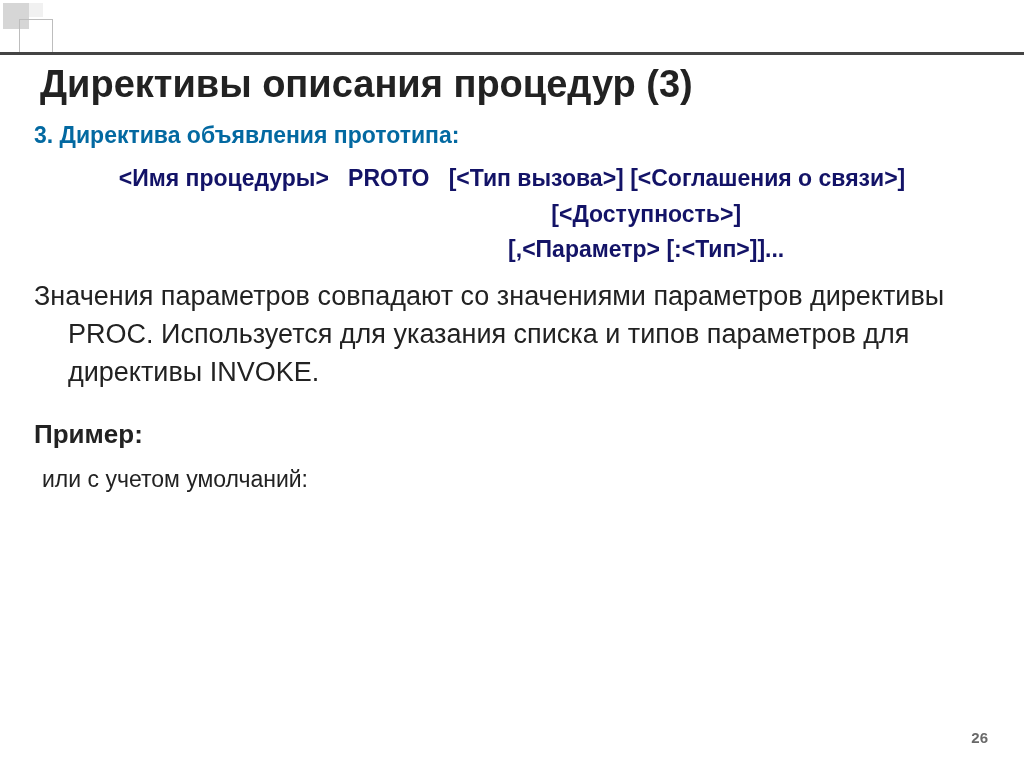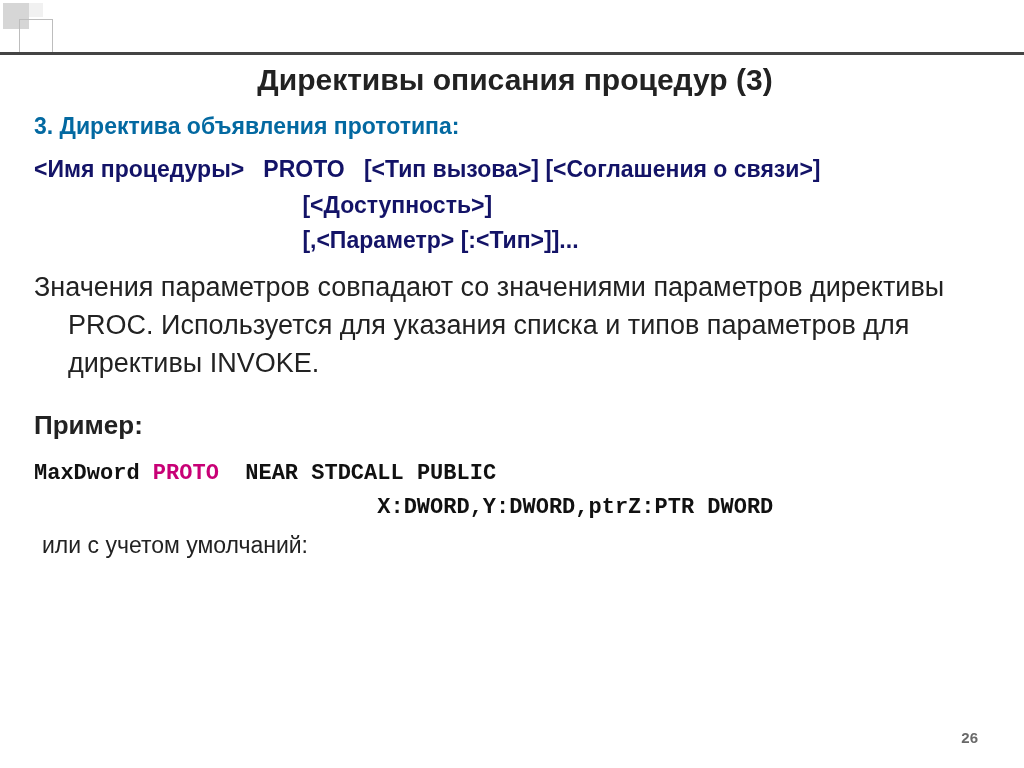--- a/index.html
+++ b/index.html
@@ -44,38 +44,38 @@
     height: 3px;
     background: #444;
   }
   .slide {
     position: absolute;
     left: 0; right: 0; top: 55px; bottom: 0;
     box-sizing: border-box;
     padding: 8px 34px 20px 34px;
   }
   .title {
-    font-size: 30px;
+    font-size: 38px;
     font-weight: bold;
     color: #222;
     margin: 0 0 16px 6px;
-    text-align: center;
   }
   .subhead {
     font-size: 23px;
     font-weight: bold;
     color: #0369a1;
     margin: 2px 0 8px 0;
   }
   .syntax {
     font: bold 23px Arial, sans-serif;
     color: #131367;
     white-space: pre;
     margin: 12px 0 10px 0;
     line-height: 1.55;
+    text-align: center;
   }
   .body-text {
     font-size: 27px;
     color: #222;
     margin: 0 0 28px 0;
     line-height: 1.4;
     padding-left: 0;
   }
   .body-text .indent {
     display: block;
@@ -96,21 +96,21 @@
     line-height: 1.55;
   }
   .code .kw { color: #c80076; }
   .between {
     font-size: 23px;
     color: #222;
     margin: 4px 0 8px 8px;
   }
   .page-num {
     position: absolute;
-    right: 46px;
+    right: 36px;
     bottom: 22px;
     font: bold 15px Arial, sans-serif;
     color: #696969;
   }
 </style>
 </head>
 <body>
 
 <div class="deco">
   <div class="sq1"></div>
@@ -128,21 +128,19 @@
   <div class="syntax"><span>&lt;Имя процедуры&gt;   PROTO   [&lt;Тип вызова&gt;] [&lt;Соглашения о связи&gt;]</span>
 <span>                                          [&lt;Доступность&gt;]</span>
 <span>                                          [,&lt;Параметр&gt; [:&lt;Тип&gt;]]...</span></div>
 
   <p class="body-text">
     <span class="indent">Значения параметров совпадают со значениями параметров директивы PROC. Используется для указания списка и типов параметров для директивы INVOKE.</span>
   </p>
 
   <div class="example-label">Пример:</div>
 
-  <div class="code"><span>MaxDword </span><span class="kw">PROTO</span><span>  NEAR STDCALL PUBLIC</span>
-<span>                          X:DWORD,Y:DWORD,ptrZ:PTR DWORD</span></div>
 
   <div class="between">или с учетом умолчаний:</div>
 
 
 </div>
 
 <div class="page-num">26</div>
 
 </body></html>

